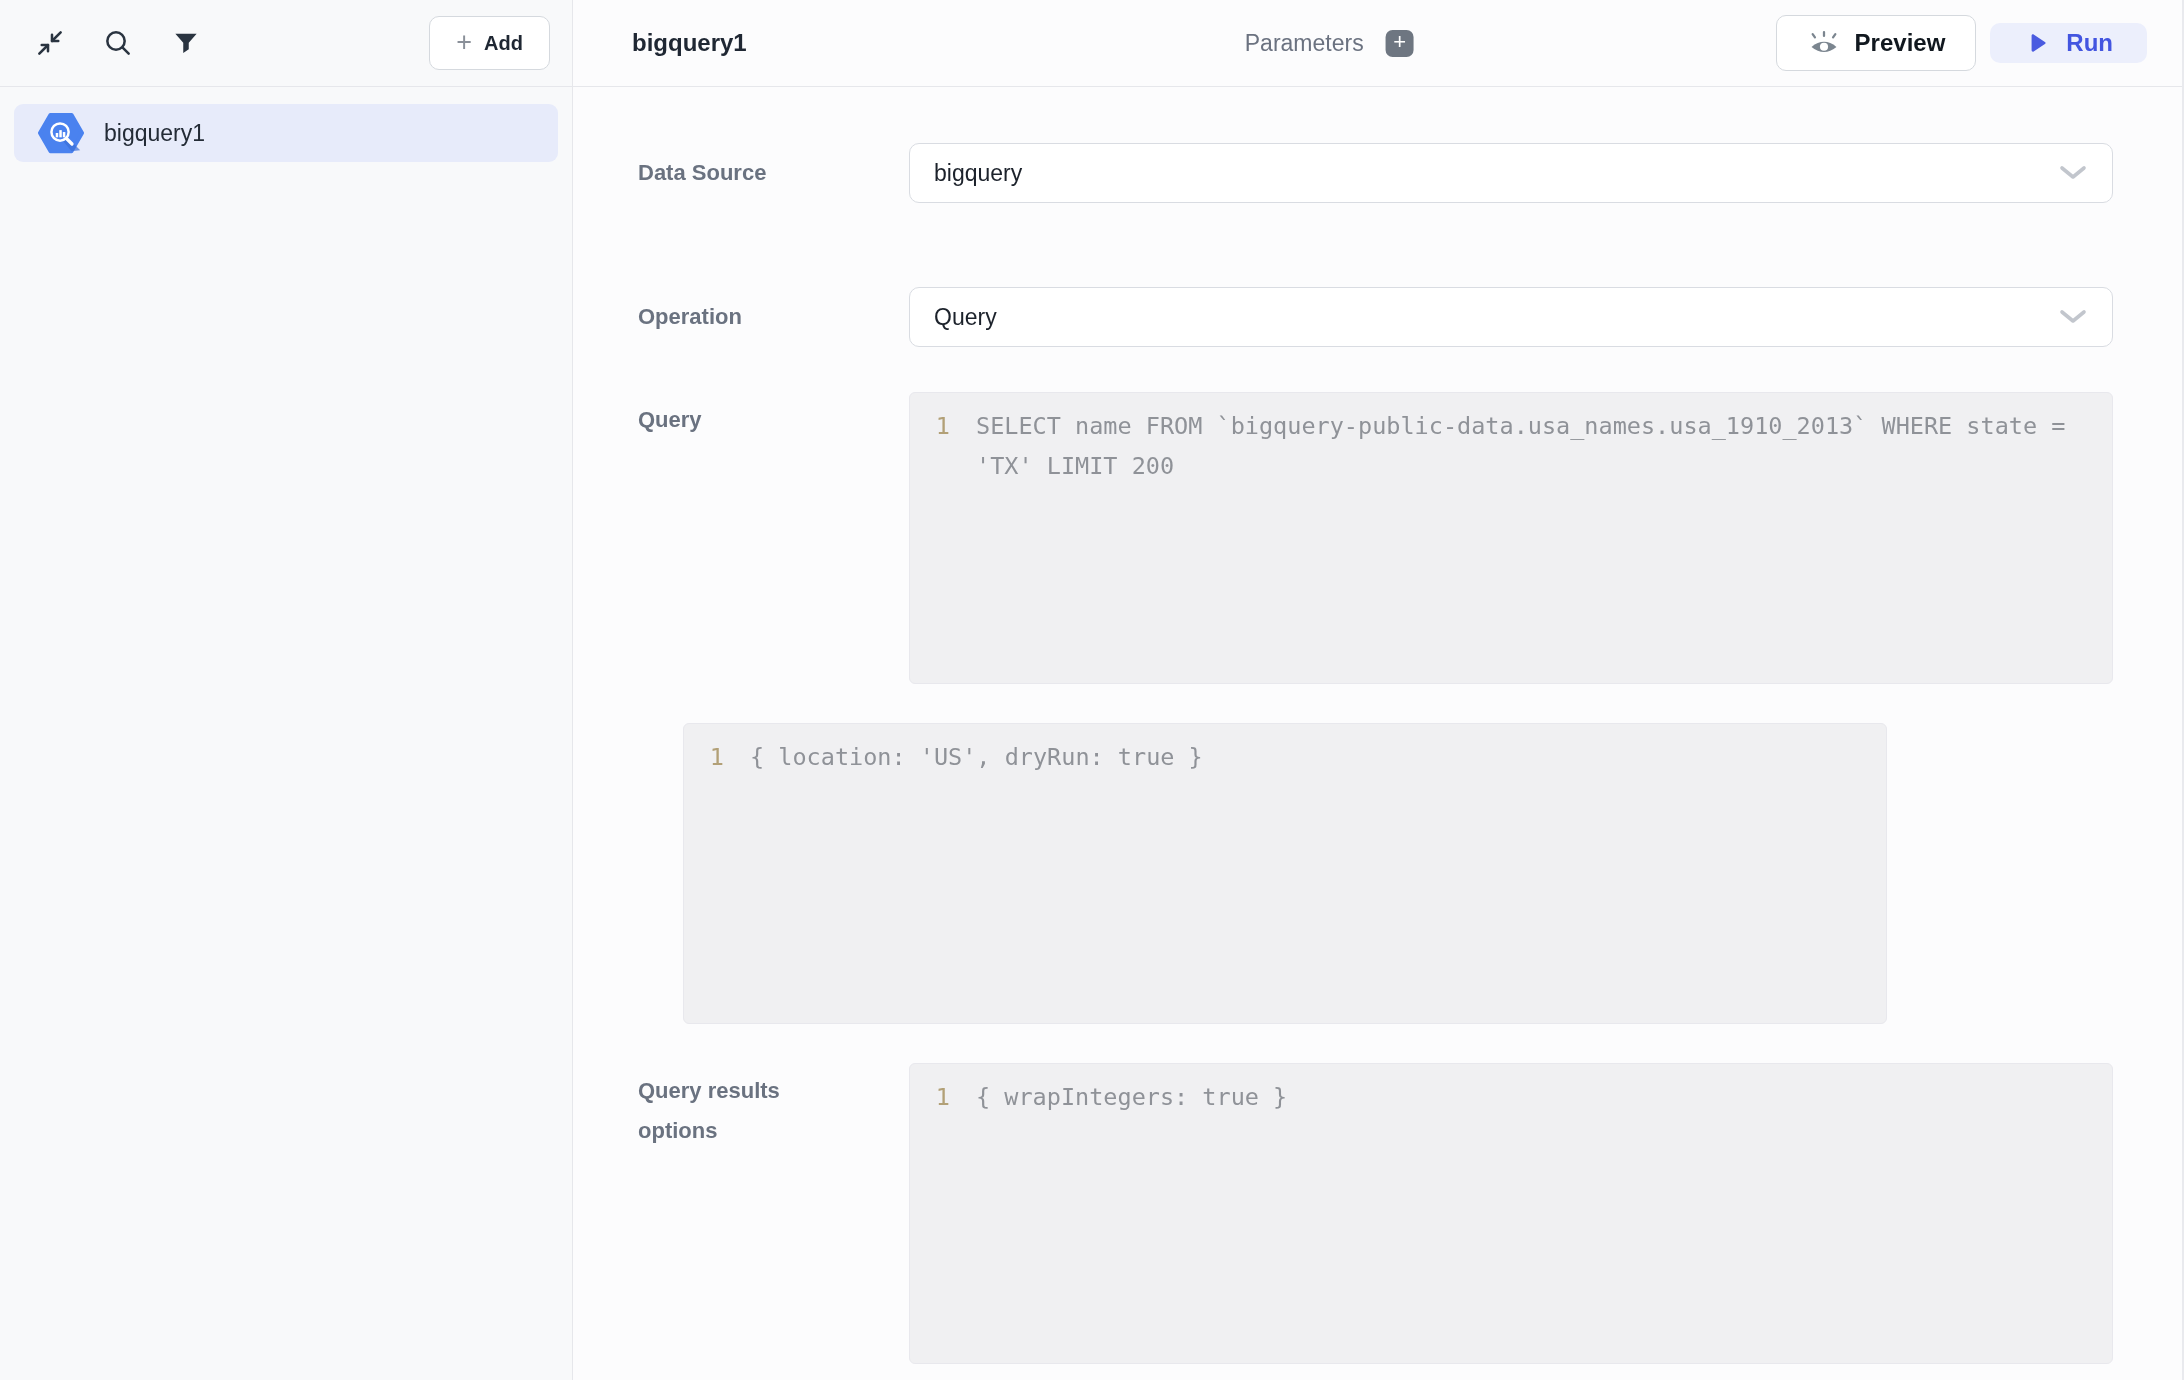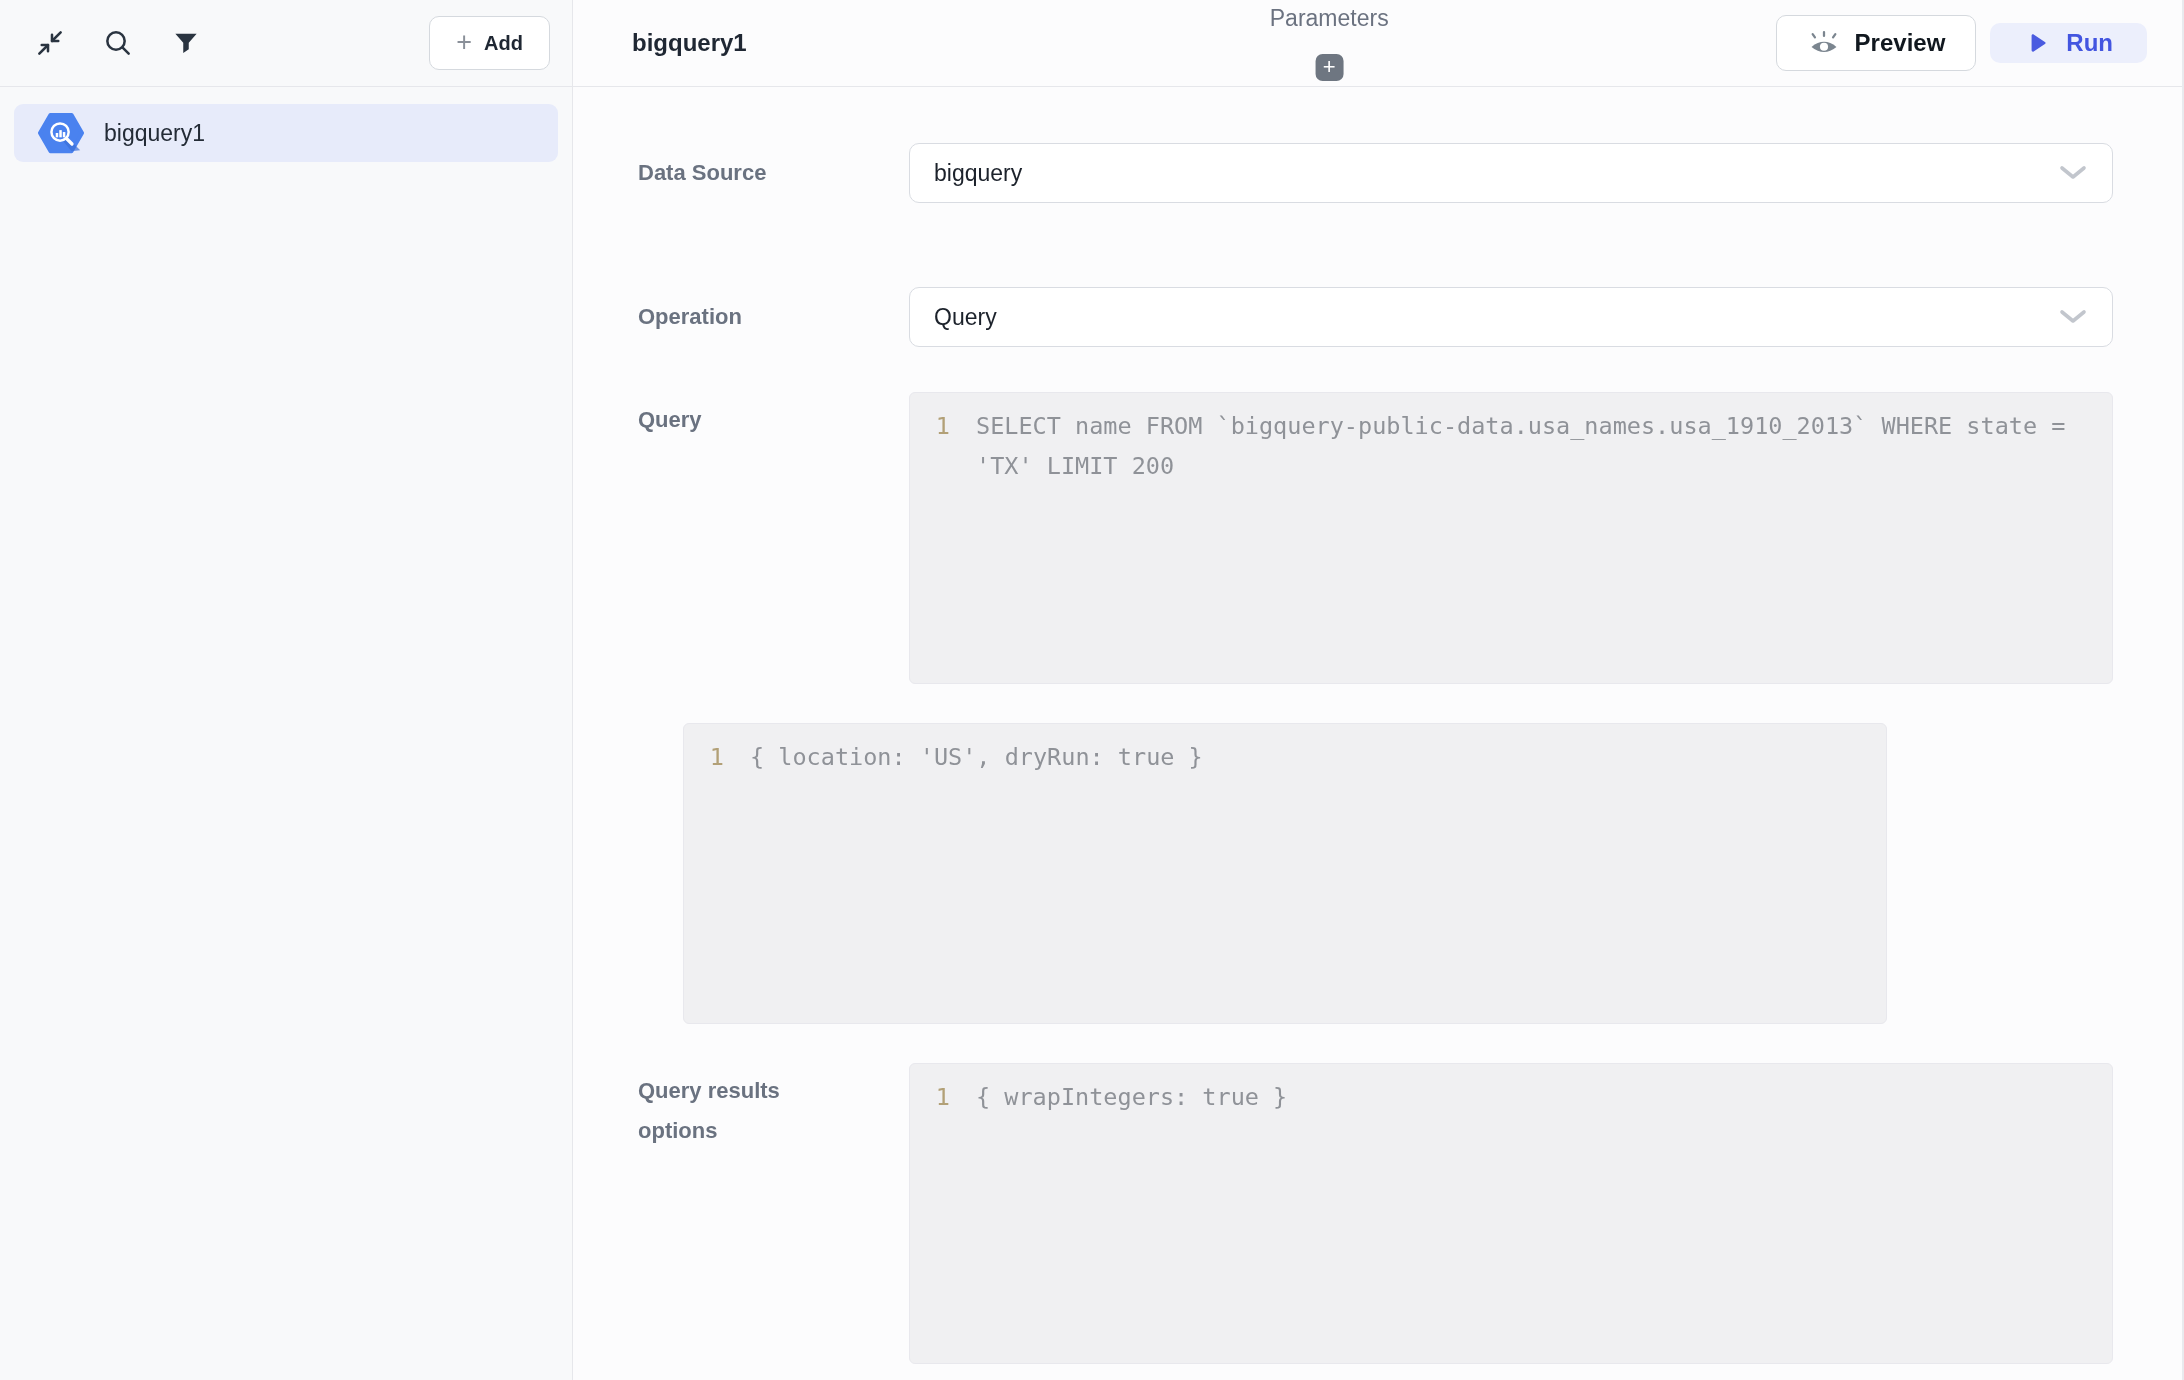--- a/index.html
+++ b/index.html
@@ -22,21 +22,21 @@
   .add-label { font-size:20px; font-weight:700; color:#1f2733; }
 
   .query-list { padding:17px 14px; }
   .query-item { height:58px; background:#e7ebfa; border-radius:9px; display:flex; align-items:center; padding:0 16px 0 24px; gap:20px; cursor:pointer; }
   .query-item-label { font-size:23px; color:#232b36; }
 
   
   .main { flex:1; display:flex; flex-direction:column; position:relative; }
   .main-header { height:87px; border-bottom:1.5px solid #e6e7eb; display:flex; align-items:center; padding:0 35px 0 59px; position:relative; }
   .main-title { font-size:24px; font-weight:700; color:#1f2733; }
-  .params-group { position:absolute; left:47%; transform:translateX(-50%); display:flex; align-items:center; gap:22px;flex-direction:column; }
+  .params-group { position:absolute; left:47%; transform:translateX(-50%); display:flex; align-items:center; gap:22px; }
   .params-label { font-size:23px; font-weight:500; color:#6b7280; }
   .params-add { width:28px; height:27px; background:#6e7681; border:none; border-radius:7px; color:#ffffff; font-size:22px; line-height:1; display:flex; align-items:center; justify-content:center; cursor:pointer; padding-bottom:2px; }
   .header-actions { margin-left:auto; display:flex; align-items:center; gap:14px; }
   .preview-btn { height:56px; padding:8px 30px; background:#ffffff; border:1.5px solid #d5d9de; border-radius:10px; display:flex; align-items:center; gap:14px; cursor:pointer; }
   .preview-label { font-size:24px; font-weight:700; color:#11181f; }
   .run-btn { height:40px; padding:16px 34px; background:#eceffc; border:none; border-radius:10px; display:flex; align-items:center; gap:16px; cursor:pointer; }
   .run-label { font-size:24px; font-weight:700; color:#4355e0; }
 
   
   .form { padding:56px 36px 0 65px; overflow:hidden; }

